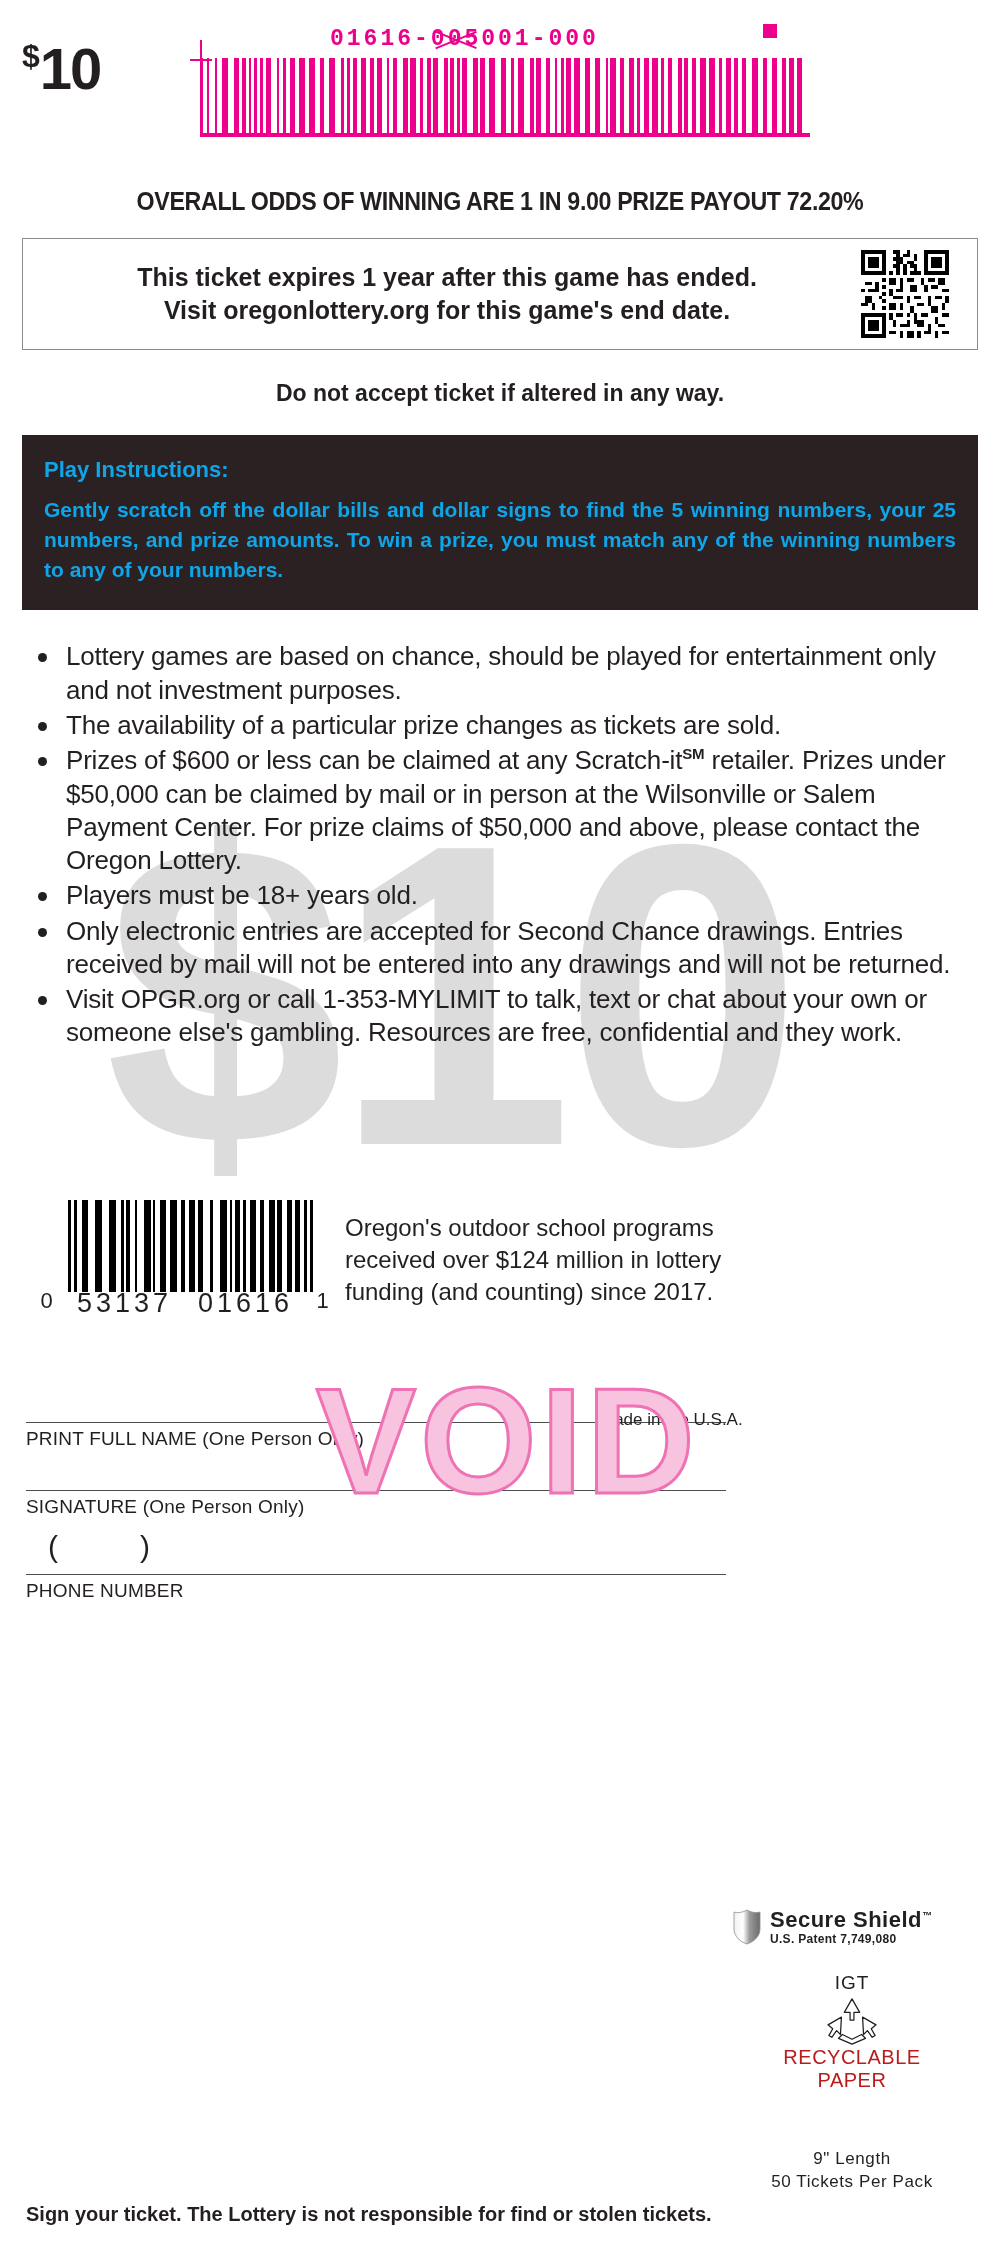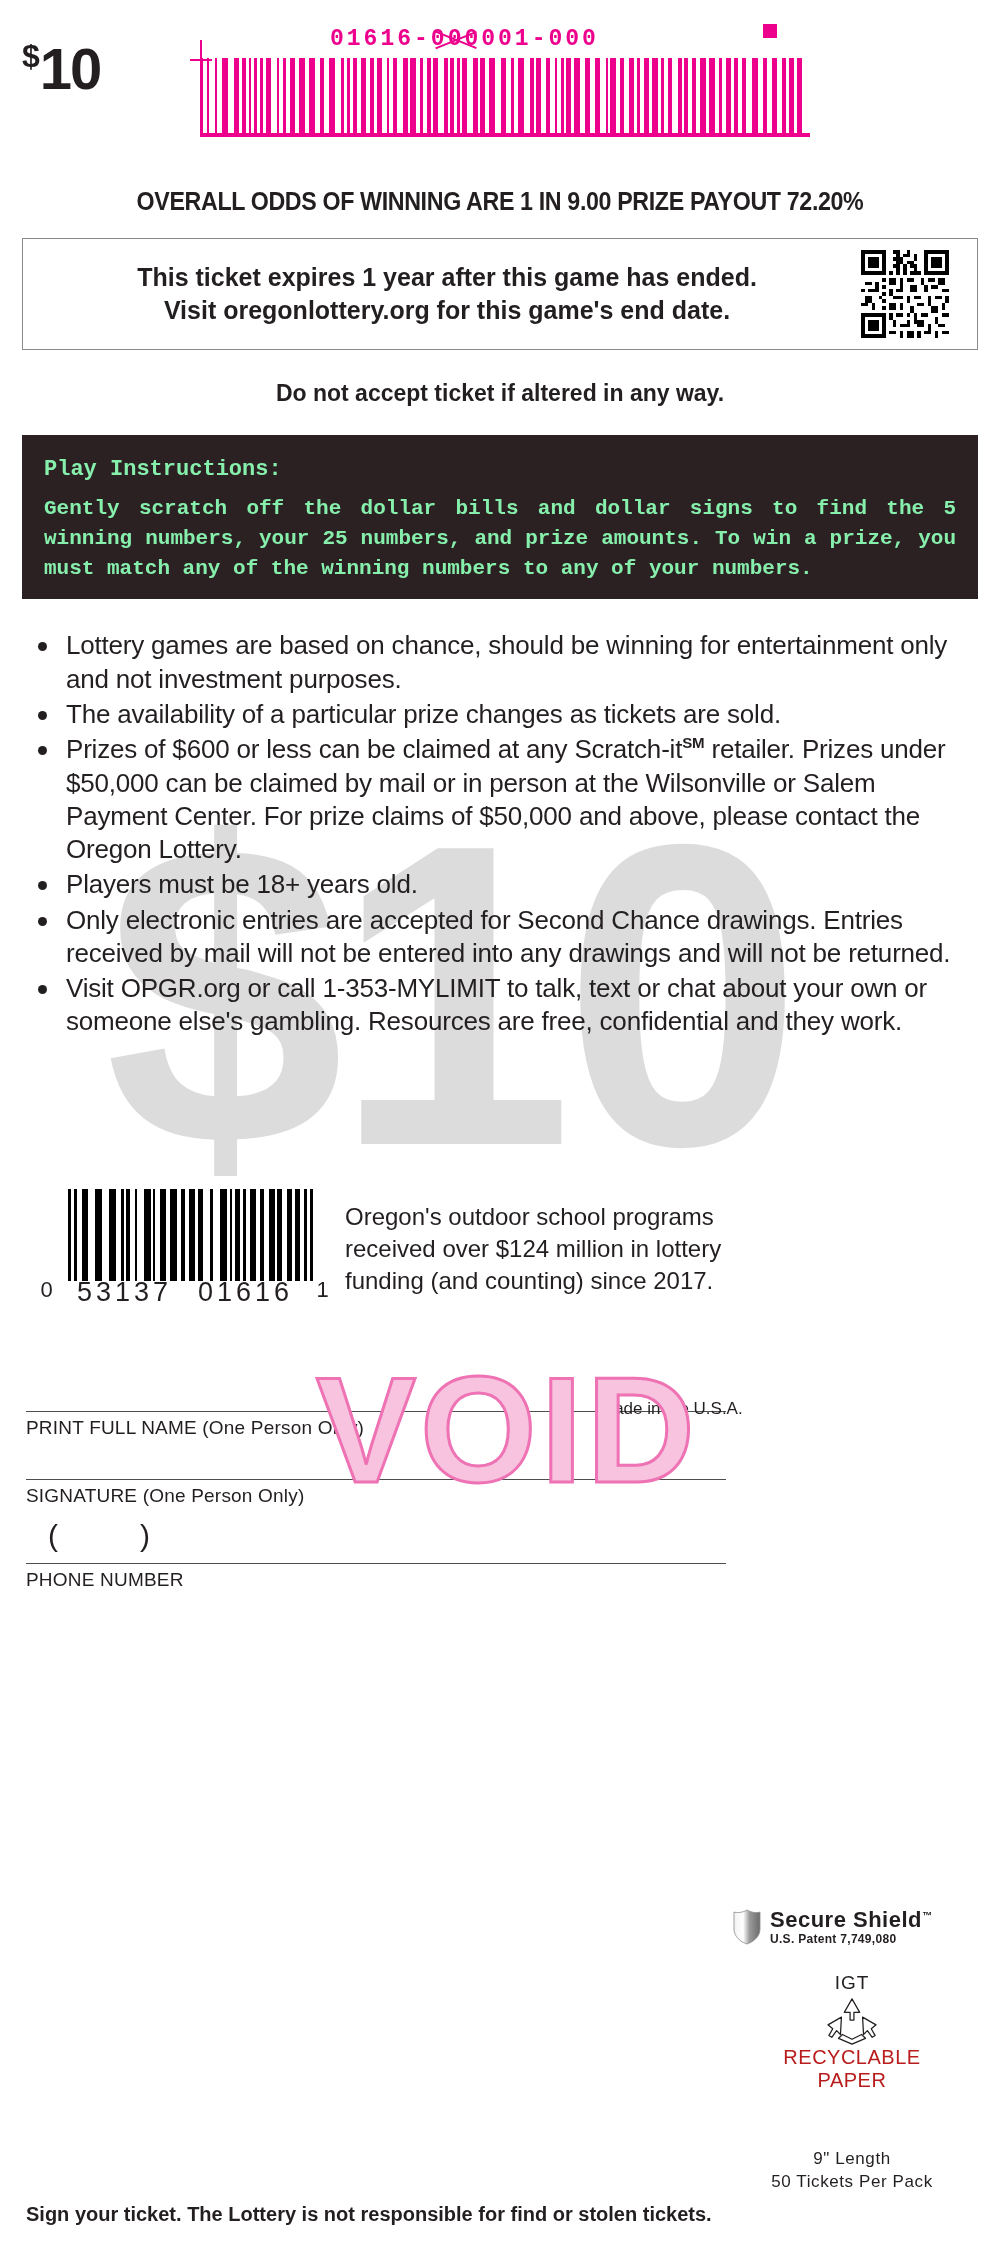--- a/index.html
+++ b/index.html
@@ -98,24 +98,23 @@
     position:relative;z-index:2;text-align:center;
     font-size:23px;font-weight:bold;color:#231f20;
     margin-top:30px;
   }
 
   
   .play-box{
     position:relative;z-index:2;
     margin:28px 22px 0 22px;
     background:#2b2122;
-    color:#86efac;
-    padding:22px 22px 16px 22px;
+    color:#0ea5e9;
+    padding:22px 22px 26px 22px;
     box-sizing:border-box;
-    font-family:Liberation Mono, monospace;
   }
   .play-title{font-size:22px;font-weight:bold;margin-bottom:12px;}
   .play-body{font-size:21px;font-weight:bold;line-height:1.42;text-align:justify;}
 
   
   .rules{
     position:relative;z-index:2;
     margin:30px 26px 0 26px;
     list-style:none;padding:0;
   }
@@ -205,21 +204,21 @@
 <div class="ticket">
 
   <div class="watermark">$10</div>
 
   <div class="header">
     <div class="price-tag">
       <span class="dollar">$</span><span class="amount">10</span>
     </div>
 
     <div class="pack-number">
-      <span>01616-</span><span class="voided">000</span><span>001-000</span>
+      <span>01616-</span><span class="voided">005</span><span>001-000</span>
     </div>
 
     <div class="barcode-top-wrap">
       <div class="tick-mark"></div>
       <div class="tick-mark2"></div>
       <div class="barcode-top" id="barcodeTop" style="font-size: 0px;"><span style="width:3px;background:#ec008c"></span><span style="width:4px;background:transparent"></span><span style="width:2px;background:#ec008c"></span><span style="width:6px;background:transparent"></span><span style="width:2px;background:#ec008c"></span><span style="width:5px;background:transparent"></span><span style="width:6px;background:#ec008c"></span><span style="width:6px;background:transparent"></span><span style="width:5px;background:#ec008c"></span><span style="width:3px;background:transparent"></span><span style="width:4px;background:#ec008c"></span><span style="width:3px;background:transparent"></span><span style="width:2px;background:#ec008c"></span><span style="width:3px;background:transparent"></span><span style="width:3px;background:#ec008c"></span><span style="width:3px;background:transparent"></span><span style="width:3px;background:#ec008c"></span><span style="width:3px;background:transparent"></span><span style="width:5px;background:#ec008c"></span><span style="width:6px;background:transparent"></span><span style="width:2px;background:#ec008c"></span><span style="width:4px;background:transparent"></span><span style="width:3px;background:#ec008c"></span><span style="width:4px;background:transparent"></span><span style="width:5px;background:#ec008c"></span><span style="width:4px;background:transparent"></span><span style="width:6px;background:#ec008c"></span><span style="width:4px;background:transparent"></span><span style="width:6px;background:#ec008c"></span><span style="width:5px;background:transparent"></span><span style="width:4px;background:#ec008c"></span><span style="width:5px;background:transparent"></span><span style="width:6px;background:#ec008c"></span><span style="width:6px;background:transparent"></span><span style="width:3px;background:#ec008c"></span><span style="width:3px;background:transparent"></span><span style="width:3px;background:#ec008c"></span><span style="width:3px;background:transparent"></span><span style="width:4px;background:#ec008c"></span><span style="width:4px;background:transparent"></span><span style="width:5px;background:#ec008c"></span><span style="width:4px;background:transparent"></span><span style="width:4px;background:#ec008c"></span><span style="width:3px;background:transparent"></span><span style="width:5px;background:#ec008c"></span><span style="width:5px;background:transparent"></span><span style="width:2px;background:#ec008c"></span><span style="width:4px;background:transparent"></span><span style="width:4px;background:#ec008c"></span><span style="width:6px;background:transparent"></span><span style="width:5px;background:#ec008c"></span><span style="width:2px;background:transparent"></span><span style="width:6px;background:#ec008c"></span><span style="width:4px;background:transparent"></span><span style="width:3px;background:#ec008c"></span><span style="width:4px;background:transparent"></span><span style="width:4px;background:#ec008c"></span><span style="width:2px;background:transparent"></span><span style="width:5px;background:#ec008c"></span><span style="width:6px;background:transparent"></span><span style="width:4px;background:#ec008c"></span><span style="width:2px;background:transparent"></span><span style="width:4px;background:#ec008c"></span><span style="width:3px;background:transparent"></span><span style="width:3px;background:#ec008c"></span><span style="width:2px;background:transparent"></span><span style="width:5px;background:#ec008c"></span><span style="width:6px;background:transparent"></span><span style="width:5px;background:#ec008c"></span><span style="width:2px;background:transparent"></span><span style="width:5px;background:#ec008c"></span><span style="width:4px;background:transparent"></span><span style="width:6px;background:#ec008c"></span><span style="width:6px;background:transparent"></span><span style="width:5px;background:#ec008c"></span><span style="width:5px;background:transparent"></span><span style="width:3px;background:#ec008c"></span><span style="width:4px;background:transparent"></span><span style="width:6px;background:#ec008c"></span><span style="width:6px;background:transparent"></span><span style="width:4px;background:#ec008c"></span><span style="width:2px;background:transparent"></span><span style="width:5px;background:#ec008c"></span><span style="width:5px;background:transparent"></span><span style="width:4px;background:#ec008c"></span><span style="width:5px;background:transparent"></span><span style="width:2px;background:#ec008c"></span><span style="width:4px;background:transparent"></span><span style="width:3px;background:#ec008c"></span><span style="width:2px;background:transparent"></span><span style="width:5px;background:#ec008c"></span><span style="width:3px;background:transparent"></span><span style="width:6px;background:#ec008c"></span><span style="width:5px;background:transparent"></span><span style="width:5px;background:#ec008c"></span><span style="width:5px;background:transparent"></span><span style="width:5px;background:#ec008c"></span><span style="width:6px;background:transparent"></span><span style="width:2px;background:#ec008c"></span><span style="width:2px;background:transparent"></span><span style="width:6px;background:#ec008c"></span><span style="width:4px;background:transparent"></span><span style="width:4px;background:#ec008c"></span><span style="width:5px;background:transparent"></span><span style="width:5px;background:#ec008c"></span><span style="width:3px;background:transparent"></span><span style="width:3px;background:#ec008c"></span><span style="width:4px;background:transparent"></span><span style="width:5px;background:#ec008c"></span><span style="width:3px;background:transparent"></span><span style="width:6px;background:#ec008c"></span><span style="width:3px;background:transparent"></span><span style="width:3px;background:#ec008c"></span><span style="width:4px;background:transparent"></span><span style="width:4px;background:#ec008c"></span><span style="width:6px;background:transparent"></span><span style="width:4px;background:#ec008c"></span><span style="width:2px;background:transparent"></span><span style="width:4px;background:#ec008c"></span><span style="width:4px;background:transparent"></span><span style="width:4px;background:#ec008c"></span><span style="width:4px;background:transparent"></span><span style="width:6px;background:#ec008c"></span><span style="width:3px;background:transparent"></span><span style="width:6px;background:#ec008c"></span><span style="width:4px;background:transparent"></span><span style="width:3px;background:#ec008c"></span><span style="width:4px;background:transparent"></span><span style="width:5px;background:#ec008c"></span><span style="width:3px;background:transparent"></span><span style="width:4px;background:#ec008c"></span><span style="width:4px;background:transparent"></span><span style="width:4px;background:#ec008c"></span><span style="width:6px;background:transparent"></span><span style="width:6px;background:#ec008c"></span><span style="width:5px;background:transparent"></span><span style="width:4px;background:#ec008c"></span><span style="width:5px;background:transparent"></span><span style="width:5px;background:#ec008c"></span><span style="width:5px;background:transparent"></span><span style="width:4px;background:#ec008c"></span><span style="width:3px;background:transparent"></span><span style="width:5px;background:#ec008c"></span><span style="width:3px;background:transparent"></span><span style="width:5px;background:#ec008c"></span><span style="width:6px;background:transparent"></span></div>
       <div class="barcode-top-base"></div>
     </div>
     <div class="pink-sq"></div>
   </div>
@@ -336,21 +335,21 @@
   </div>
 
   <div class="do-not-accept">Do not accept ticket if altered in any way.</div>
 
   <div class="play-box">
     <div class="play-title">Play Instructions:</div>
     <div class="play-body">Gently scratch off the dollar bills and dollar signs to find the 5 winning numbers, your 25 numbers, and prize amounts. To win a prize, you must match any of the winning numbers to any of your numbers.</div>
   </div>
 
   <ul class="rules" id="rulesList">
-      <li>Lottery games are based on chance, should be winning for entertainment only and not investment purposes.</li>
+      <li>Lottery games are based on chance, should be played for entertainment only and not investment purposes.</li>
       <li>The availability of a particular prize changes as tickets are sold.</li>
       <li>Prizes of $600 or less can be claimed at any Scratch-it<span class="sup">SM</span> retailer. Prizes under $50,000 can be claimed by mail or in person at the Wilsonville or Salem Payment Center. For prize claims of $50,000 and above, please contact the Oregon Lottery.</li>
       <li>Players must be 18+ years old.</li>
       <li>Only electronic entries are accepted for Second Chance drawings. Entries received by mail will not be entered into any drawings and will not be returned.</li>
       <li>Visit OPGR.org or call 1-353-MYLIMIT to talk, text or chat about your own or someone else's gambling. Resources are free, confidential and they work.</li>
     </ul>
 
   <div class="bottom-section">
     <div class="upc">
       <div class="upc-bars" id="upcBars" style="font-size: 0px;"><span style="width:3px;background:#000"></span><span style="width:3px"></span><span style="width:3px;background:#000"></span><span style="width:5px"></span><span style="width:6px;background:#000"></span><span style="width:7px;background:transparent"></span><span style="width:7px;background:#000"></span><span style="width:7px;background:transparent"></span><span style="width:7px;background:#000"></span><span style="width:5px;background:transparent"></span><span style="width:3px;background:#000"></span><span style="width:2px;background:transparent"></span><span style="width:4px;background:#000"></span><span style="width:5px;background:transparent"></span><span style="width:2px;background:#000"></span><span style="width:7px;background:transparent"></span><span style="width:7px;background:#000"></span><span style="width:2px;background:transparent"></span><span style="width:2px;background:#000"></span><span style="width:5px;background:transparent"></span><span style="width:6px;background:#000"></span><span style="width:4px;background:transparent"></span><span style="width:7px;background:#000"></span><span style="width:4px;background:transparent"></span><span style="width:4px;background:#000"></span><span style="width:4px;background:transparent"></span><span style="width:6px;background:#000"></span><span style="width:3px;background:transparent"></span><span style="width:5px;background:#000"></span><span style="width:7px;background:transparent"></span><span style="width:3px;background:#000"></span><span style="width:7px;background:transparent"></span><span style="width:7px;background:#000"></span><span style="width:3px;background:transparent"></span><span style="width:2px;background:#000"></span><span style="width:3px;background:transparent"></span><span style="width:5px;background:#000"></span><span style="width:3px;background:transparent"></span><span style="width:3px;background:#000"></span><span style="width:4px;background:transparent"></span><span style="width:6px;background:#000"></span><span style="width:4px;background:transparent"></span><span style="width:4px;background:#000"></span><span style="width:5px;background:transparent"></span><span style="width:6px;background:#000"></span><span style="width:2px;background:transparent"></span><span style="width:5px;background:#000"></span><span style="width:5px;background:transparent"></span><span style="width:5px;background:#000"></span><span style="width:3px;background:transparent"></span><span style="width:5px;background:#000"></span><span style="width:4px;background:transparent"></span><span style="width:3px;background:#000"></span><span style="width:3px"></span><span style="width:3px;background:#000"></span></div>

